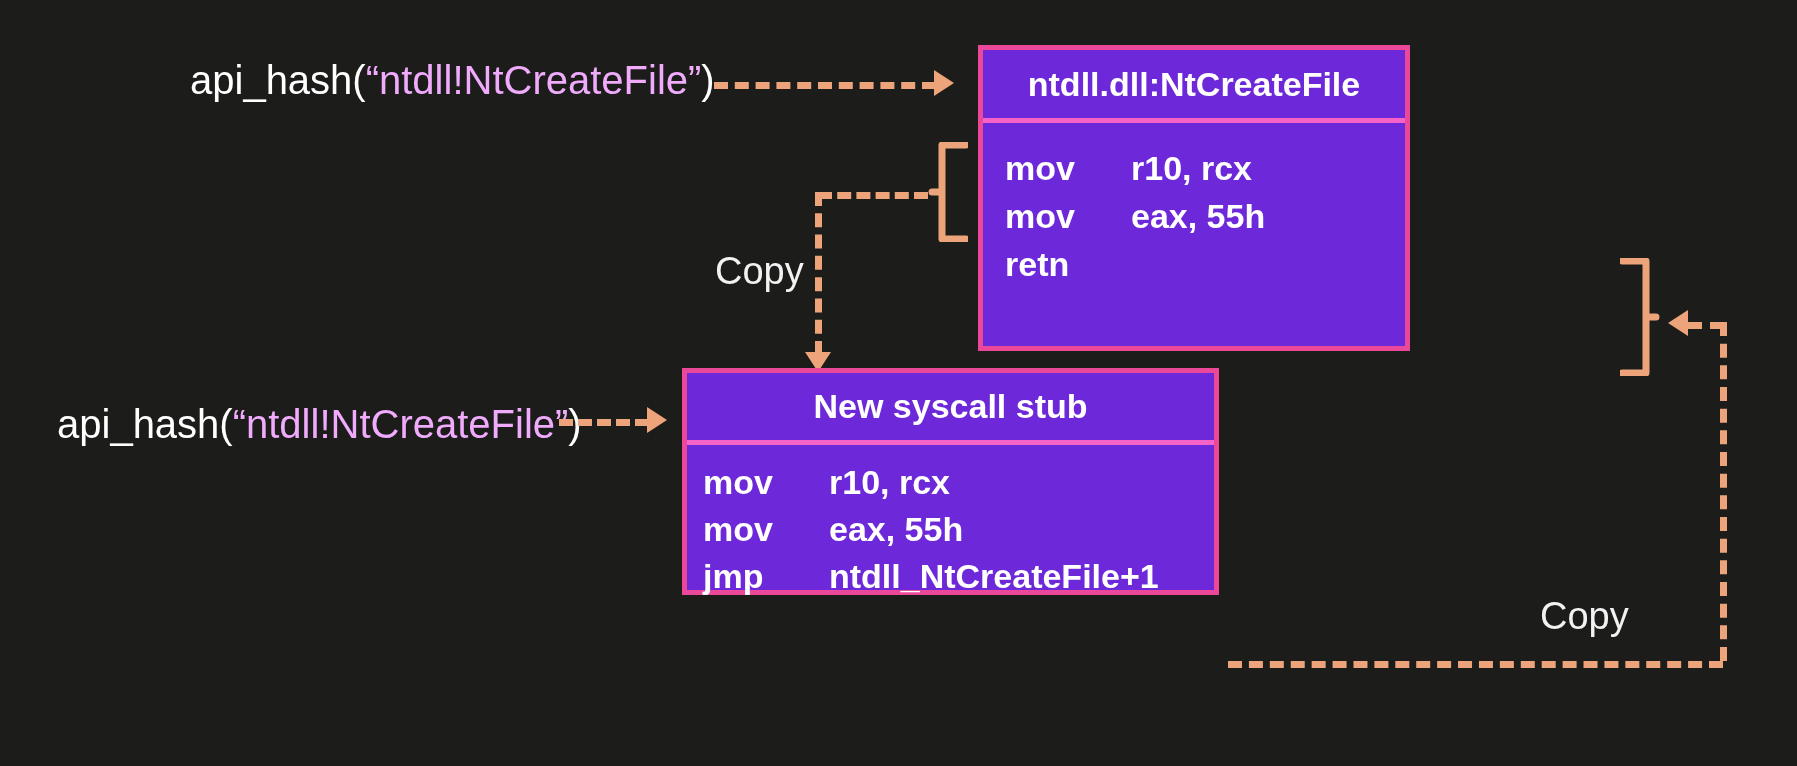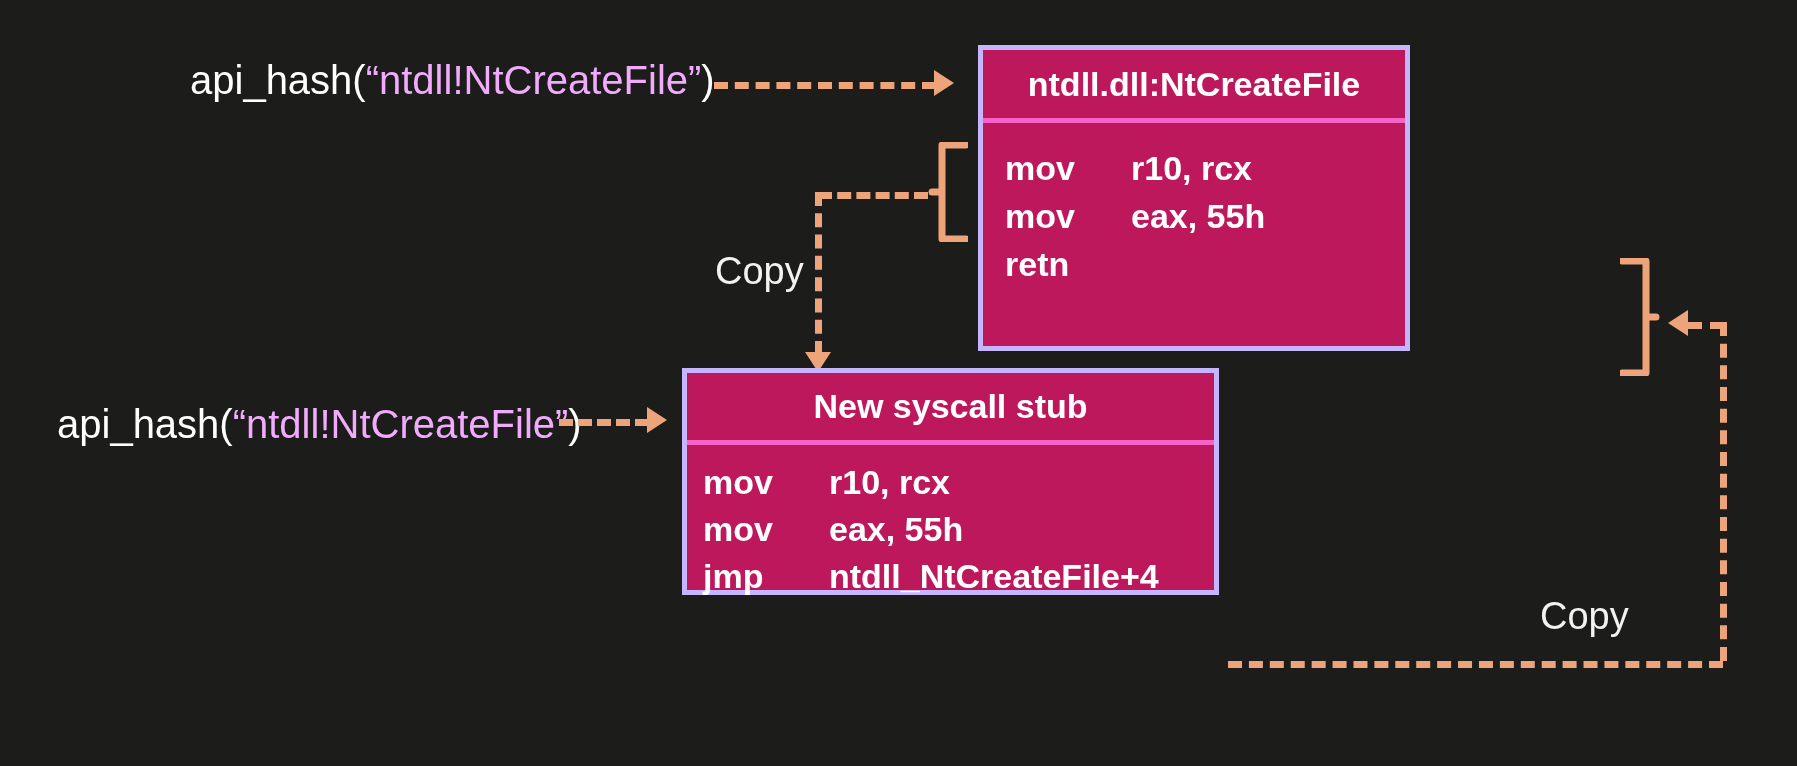--- a/index.html
+++ b/index.html
@@ -20,22 +20,22 @@
     line-height:1;
   }
   .api-call{font-size:40px;letter-spacing:0px;}
   .api-call .str{color:#f0abfc;}
   .flow-label{font-size:38px;color:#f2f2f2;margin-left:6px;}
 
   
   .box{
     position:absolute;
     box-sizing:border-box;
-    background:#be185d;
-    border:5px solid #c4b5fd;
+    background:#6d28d9;
+    border:5px solid #ec4899;
   }
   .box-title{
     box-sizing:border-box;
     width:100%;
     color:#ffffff;
     font-weight:bold;
     text-align:center;
     border-bottom:5px solid #f762c8;
     display:flex;align-items:center;justify-content:center;
   }
@@ -150,21 +150,21 @@
   <div class="box" id="box-stub">
     <div class="box-title">New syscall stub</div>
     <div class="box-body">
       <div class="code-line">
         <span class="mnem">mov</span><span class="ops">r10, rcx</span>
       </div>
       <div class="code-line">
         <span class="mnem">mov</span><span class="ops">eax, 55h</span>
       </div>
       <div class="code-line">
-        <span class="mnem">jmp</span><span class="ops">ntdll_NtCreateFile+4</span>
+        <span class="mnem">jmp</span><span class="ops">ntdll_NtCreateFile+1</span>
       </div>
     </div>
   </div>
 
   <svg class="brace" style="left:1620px;top:258px;" width="40" height="118" viewBox="0 0 40 118">
     <path d="M2 3 L26 3 L26 59 L36 59 L26 59 L26 115 L2 115" fill="none" stroke="#eda47a" stroke-width="7" stroke-linecap="round" stroke-linejoin="round"></path>
   </svg>
 
   <div class="dash-h" style="left:1228px;top:661px;width:495px;"></div>
   <div class="dash-v" style="left:1720px;top:322px;height:339px;"></div>

